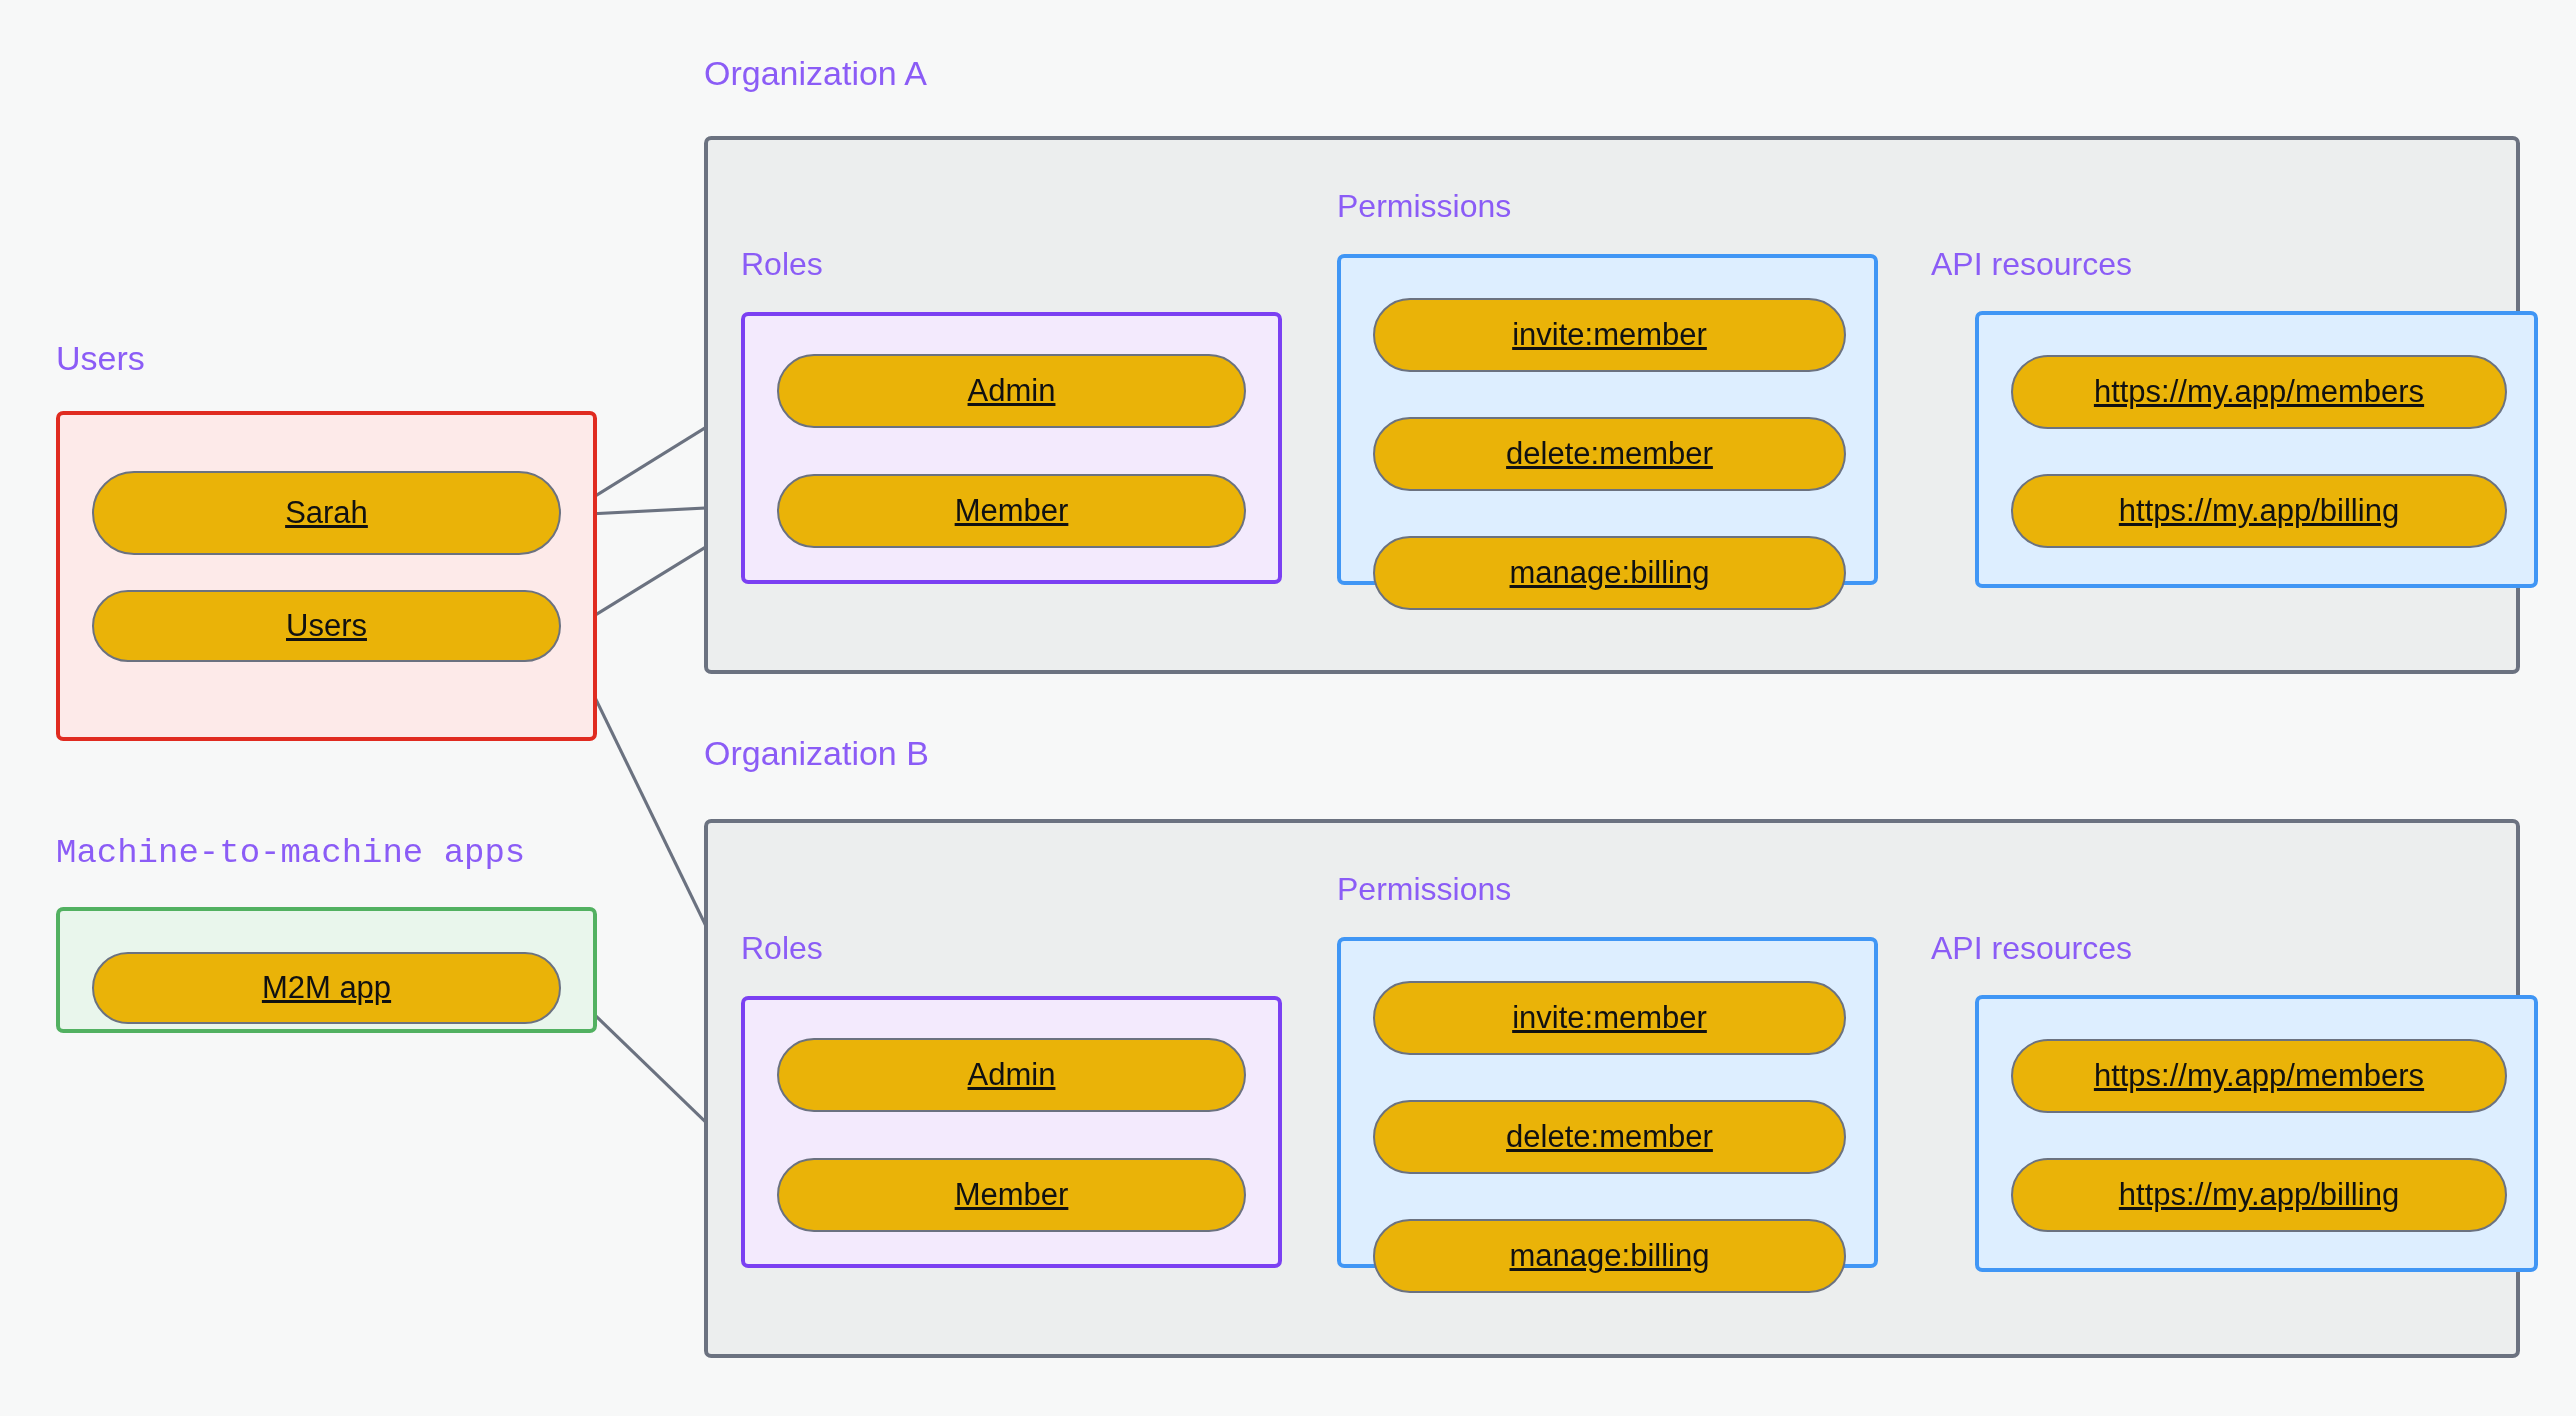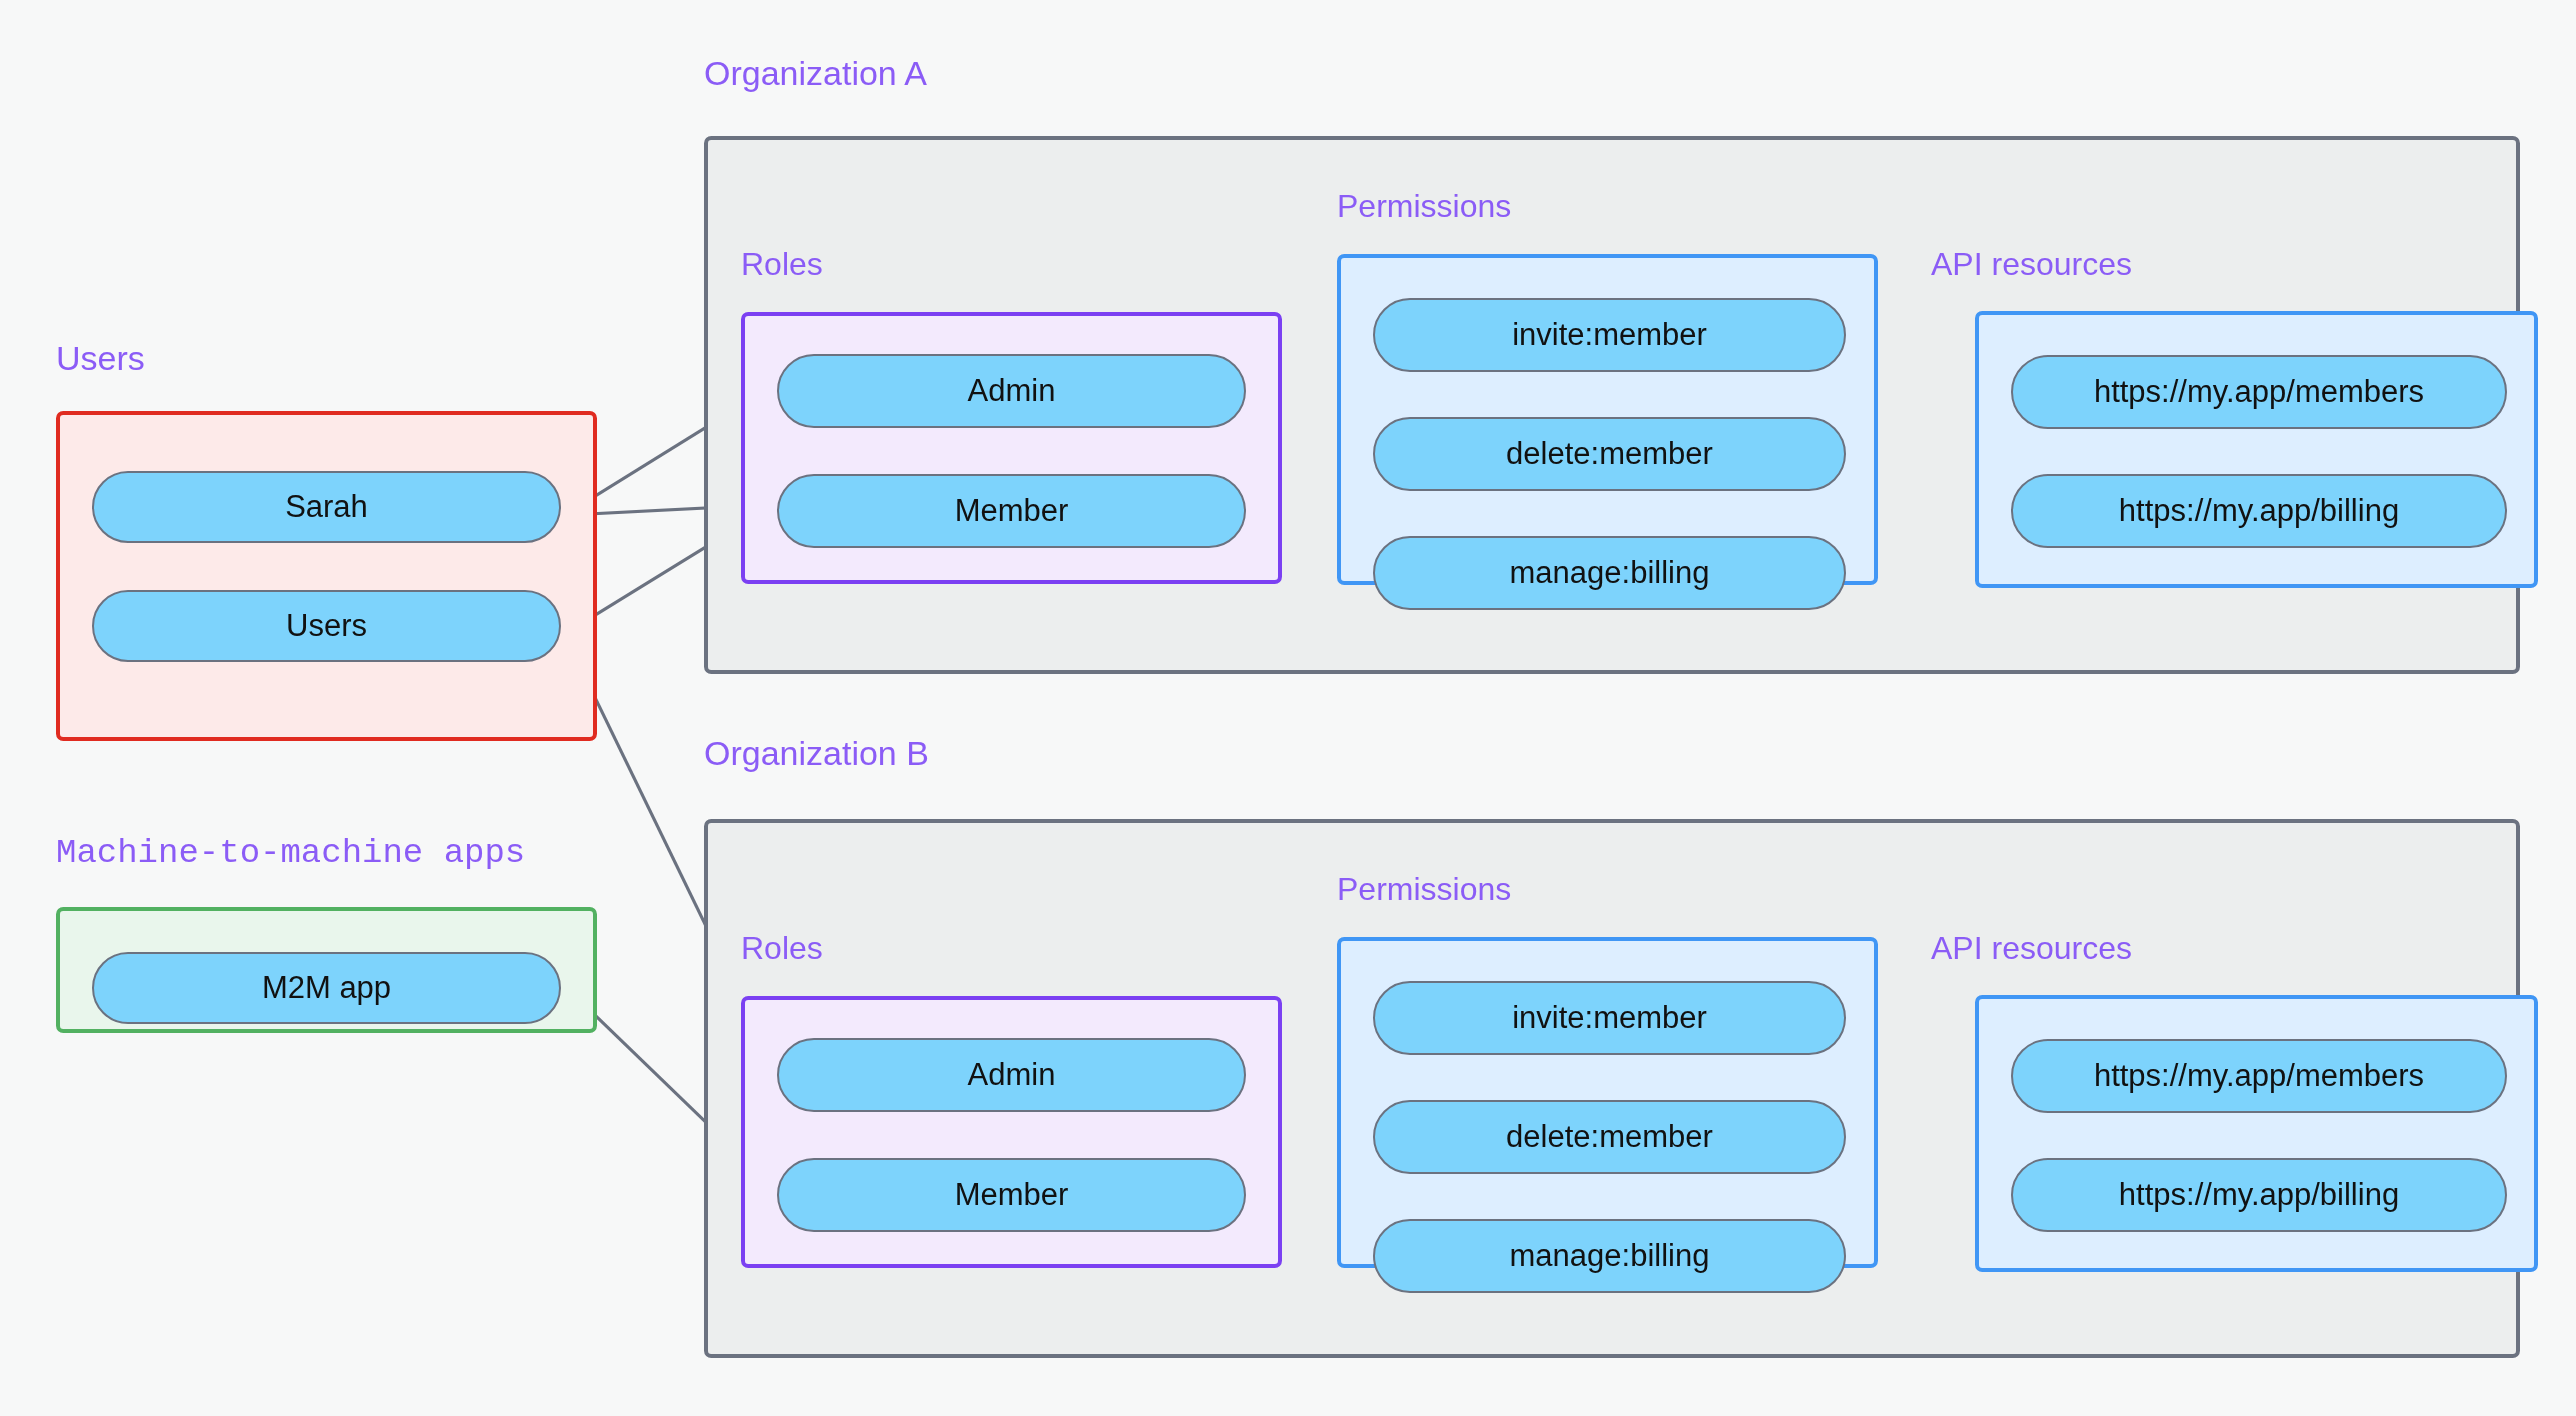--- a/index.html
+++ b/index.html
@@ -28,29 +28,30 @@
   .box-m2m{background:#e9f6ec;border:4.5px solid #52b161;}
   .box-org{background:#eceeee;border:4.5px solid #6b7280;}
   .box-roles{background:#f3eafd;border:4.5px solid #7b40f2;}
   .box-perms{background:#ddeeff;border:4.5px solid #4096f5;}
   .box-api{background:#ddeeff;border:4.5px solid #4096f5;margin-left:44px;}
 
   
   .pill{
     position:absolute;
     box-sizing:border-box;
-    background:#7dd3fc;
+    background:#eab308;
     border:2.7px solid #6b7280;
     border-radius:900px;
     display:flex;
     align-items:center;
     justify-content:center;
     font-size:31px;
     color:#111111;
     white-space:nowrap;
+    text-decoration:underline;
   }
 
   
   #edges{position:absolute;left:0;top:0;width:2576px;height:1416px;pointer-events:none;}
   #edges line{stroke:#6b7280;stroke-width:3.5;}
   #edges circle{fill:#6b7280;}
 </style>
 </head>
 <body>
 
@@ -96,21 +97,21 @@
     <circle cx="1518" cy="1120" r="11"></circle>
     <circle cx="1518" cy="1253" r="11"></circle>
     <circle cx="1518" cy="1385" r="11"></circle>
     <circle cx="2178" cy="1186" r="11"></circle>
     <circle cx="2178" cy="1320" r="11"></circle>
   </svg>
 
   <div class="grp-label" style="left:56px;top:341px;">Users</div>
 
   <div class="box box-users" style="left:56px;top:411px;width:541px;height:330px;">
-    <div class="pill" style="left:32px;top:56px;width:469px;height:72px;">Sarah</div>
+    <div class="pill" style="left:32px;top:56px;width:469px;height:84px;">Sarah</div>
     <div class="pill" style="left:32px;top:175px;width:469px;height:72px;">Users</div>
   </div>
 
   <div class="grp-label" style="left:56px;top:836px;font-family:Liberation Mono, monospace;">Machine-to-machine apps</div>
 
   <div class="box box-m2m" style="left:56px;top:907px;width:541px;height:126px;">
     <div class="pill" style="left:32px;top:41px;width:469px;height:72px;">M2M app</div>
   </div>
 
   <div class="grp-label" style="left:704px;top:56px;">Organization A</div>

